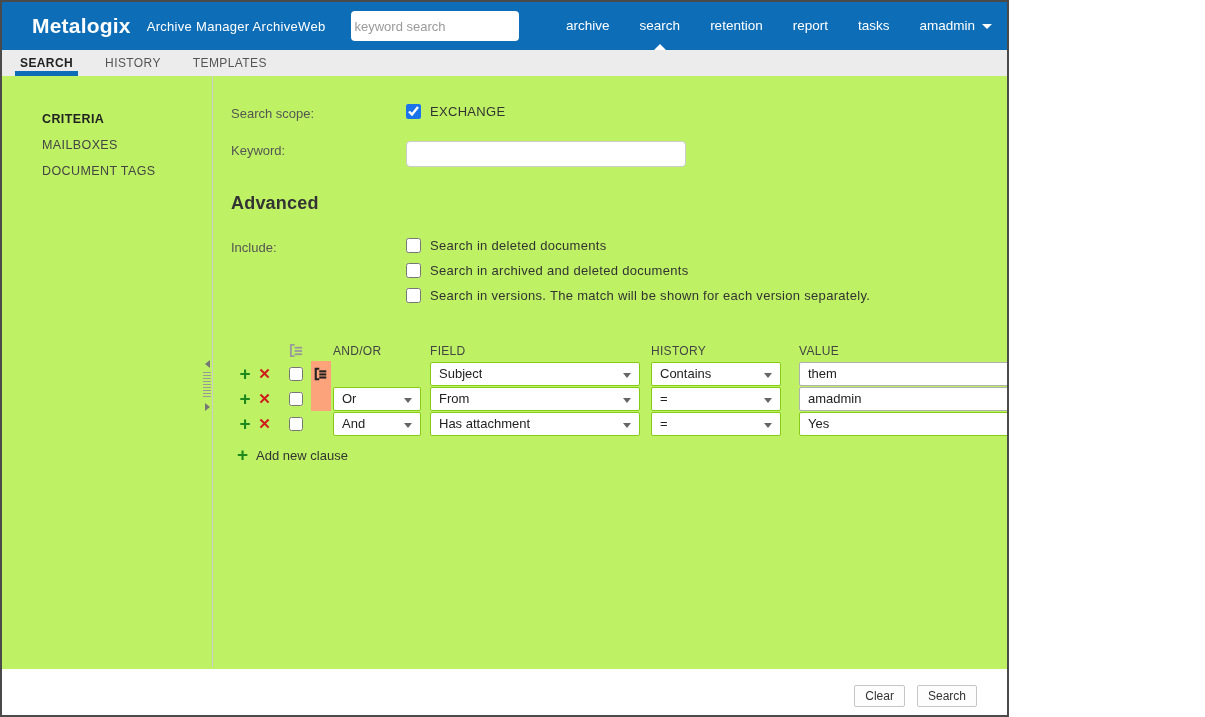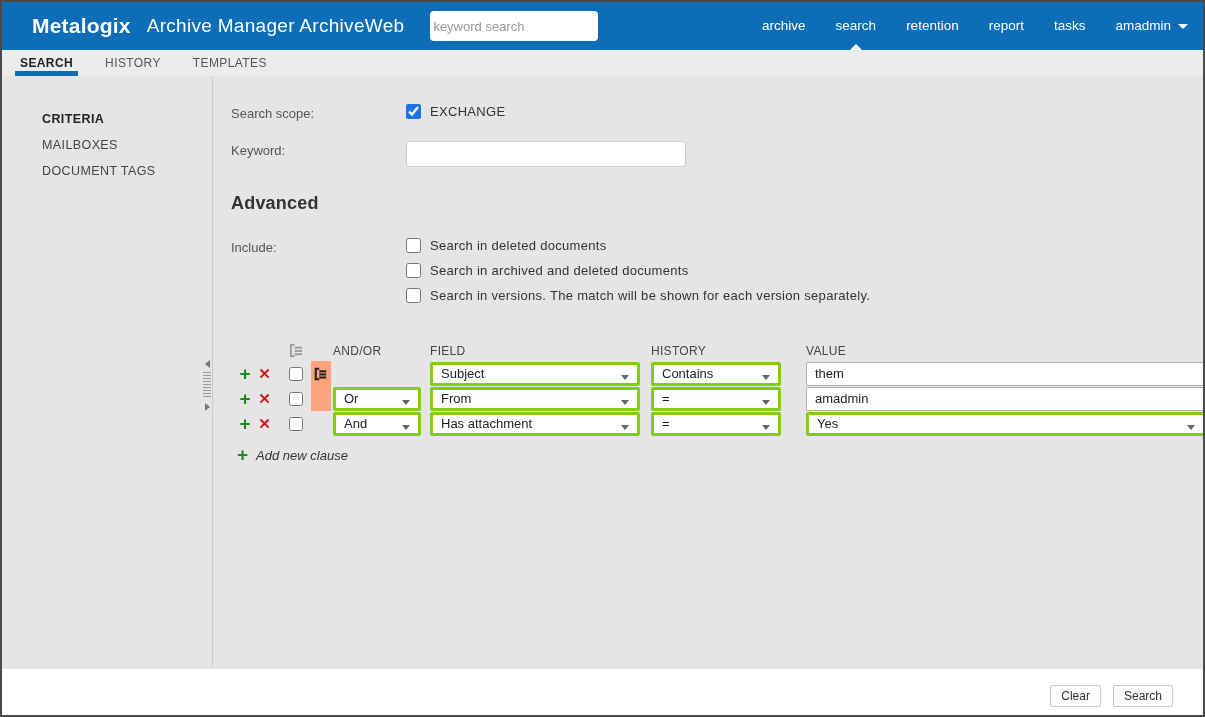--- a/index.html
+++ b/index.html
@@ -1,27 +1,27 @@
 <!DOCTYPE html>
 <html><head>
 <meta charset="utf-8">
 <style>
   * { margin:0; padding:0; box-sizing:border-box; }
   body { font-family:"Liberation Sans", sans-serif; background:#fff; }
   .window {
-    width:1205px; height:717px; border:2px solid #4a4a4a;
-    background:#e5e5e5; position:relative; overflow:hidden;
+    width:1009px; height:717px; border:2px solid #4a4a4a;
+    background:#bef264; position:relative; overflow:hidden;
   }
   
   .topbar {
     height:48px; background:#0d6db6; display:flex; align-items:center;
     padding-left:30px; position:relative;
   }
   .logo { color:#fff; font-size:21px; font-weight:700; letter-spacing:.2px; }
-  .app-title { color:#fff; font-size:19px; font-weight:400; margin-left:16px; letter-spacing:.3px; }
+  .app-title { color:#fff; font-size:13px; font-weight:400; margin-left:16px; letter-spacing:.3px; }
   .kw-search {
     margin-left:26px; width:168px; height:30px; border:none; border-radius:4px;
     padding:0 3px; font-size:13px; color:#333; outline:none;
     font-family:"Liberation Sans", sans-serif;
   }
   .kw-search::placeholder { color:#9a9a9a; }
   .topnav { margin-left:auto; display:flex; align-items:stretch; }
   .nav-item {
     position:relative; color:#fff; font-size:13.5px; line-height:48px;
     padding:0 15px; cursor:pointer; white-space:nowrap;
@@ -79,44 +79,44 @@
   .builder { margin-left:-6px; margin-top:27px; }
   .brow { display:flex; align-items:center; height:25px; }
   .bheader { height:18px; align-items:flex-end; margin-bottom:3px; font-size:12px; color:#444; letter-spacing:.3px; }
   .c-plus  { width:16px; margin-left:12px; text-align:center; flex:none; }
   .c-x     { width:15px; margin-left:4px;  text-align:center; flex:none; }
   .c-cb    { width:15px; margin-left:17px; flex:none; display:flex; align-items:center; }
   .c-group { width:20px; margin-left:7px;  height:25px; flex:none; display:flex; align-items:center; justify-content:center; }
   .c-andor { width:88px; margin-left:2px;  flex:none; }
   .c-field { width:210px; margin-left:9px; flex:none; }
   .c-op    { width:130px; margin-left:11px; flex:none; }
-  .c-value { width:400px; margin-left:25px; flex:none; }
+  .c-value { width:400px; margin-left:18px; flex:none; }
   .hdr-group { width:42px; margin-left:17px; flex:none; color:#9a9a9a; display:flex; align-items:flex-end; }
   .grouped { background:#fca37c; }
   .plus-icon { color:#1e8a1e; font-size:19px; font-weight:700; line-height:20px; cursor:pointer; }
   .x-icon { color:#cf1d1d; font-size:15px; font-weight:700; line-height:18px; cursor:pointer; }
   .row-cb { width:14px; height:14px; accent-color:#1a73e8; }
   .sel {
-    height:24px; border:3px solid #84cc16; border-radius:2px; background:#fff;
+    height:24px; border:1px solid #84cc16; border-radius:2px; background:#fff;
     display:flex; align-items:center; padding:0 22px 0 8px; position:relative;
     font-size:13px; color:#222; cursor:pointer; width:100%;
   }
   .sel::after {
     content:""; position:absolute; right:8px; top:10px;
     border-left:4px solid transparent; border-right:4px solid transparent; border-top:5px solid #666;
   }
   .sel .sel-text { overflow:hidden; white-space:nowrap; }
   .vinput {
     width:100%; height:24px; border:1px solid #b0b0b0; border-radius:2px;
     padding:0 8px; font-size:13px; color:#222; outline:none;
     font-family:"Liberation Sans", sans-serif;
   }
   .add-clause { display:flex; align-items:center; margin-top:9px; margin-left:12px; cursor:pointer; }
   .add-clause .plus-icon { margin-right:8px; }
-  .add-label { font-size:13px; color:#333;font-style:italic; }
+  .add-label { font-size:13px; color:#333; }
   .gicon { display:block; }
   
   .footer {
     position:absolute; left:0; right:0; bottom:0; height:46px;
     display:flex; justify-content:flex-end; align-items:flex-start;
     padding:16px 30px 0 0; gap:12px; background:#fff;
   }
   .btn {
     height:22px; padding:0 10px; font-size:12px; color:#333; background:#fdfdfd;
     border:1px solid #c6c6c6; border-radius:2px; cursor:pointer;

